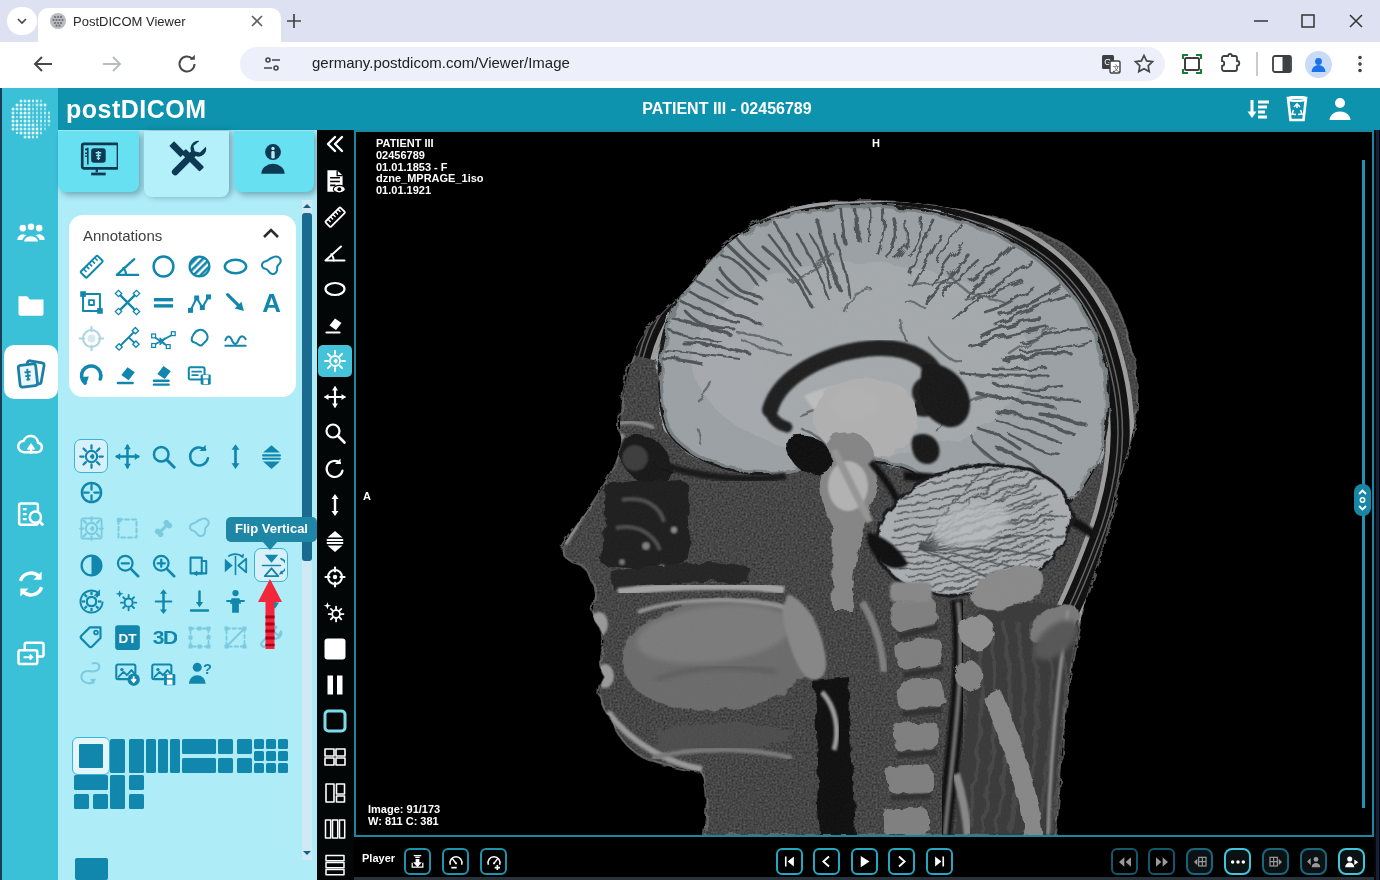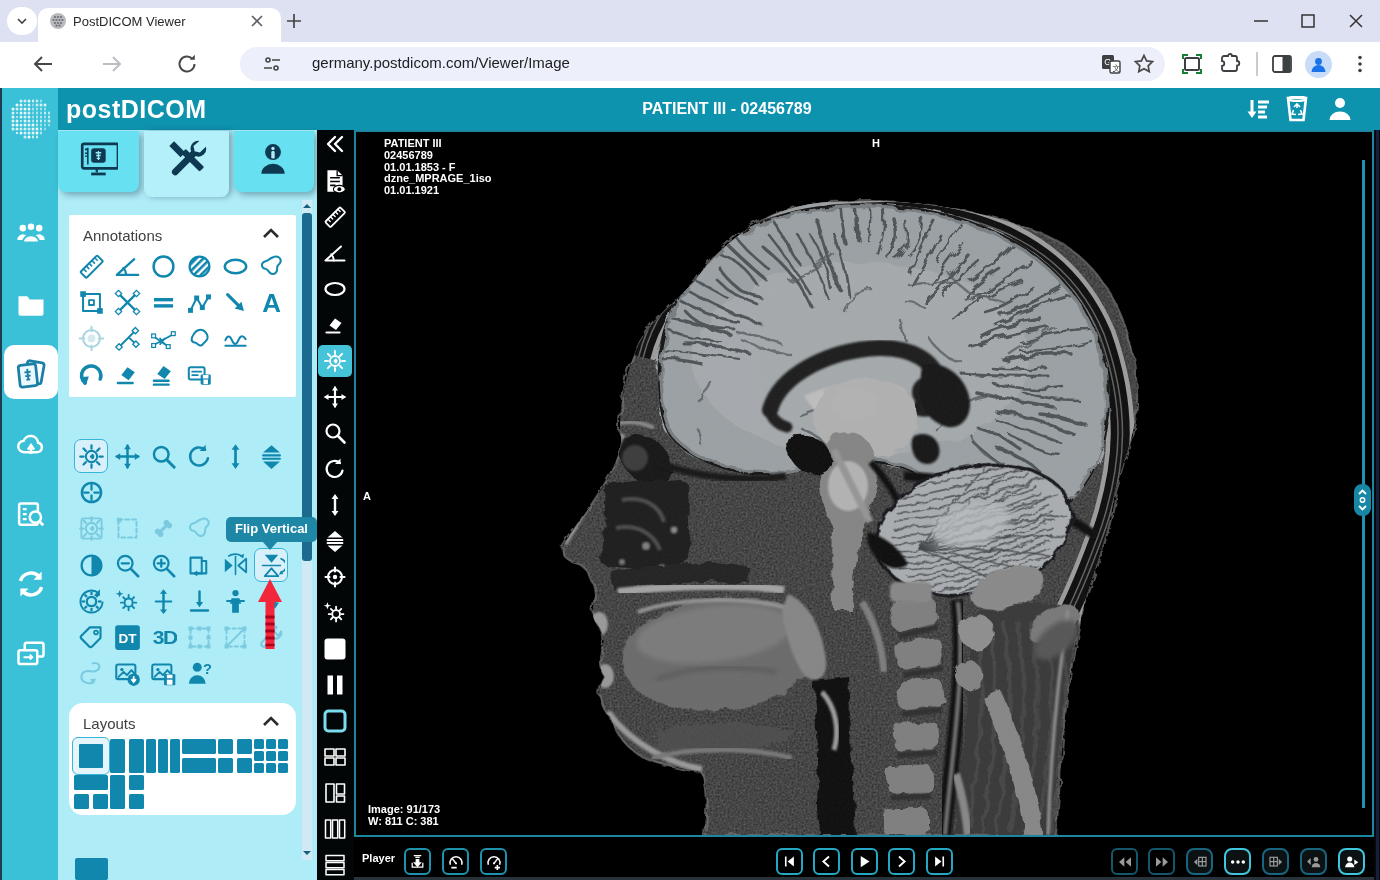--- a/index.html
+++ b/index.html
@@ -304,28 +304,22 @@
           <rect x="12" y="10" width="22" height="5.5" rx="1" transform="rotate(45 16 14)"></rect>
         </g>
       </svg></div>
 <div class="abs" style="left:255px;top:142px;width:36px;height:36px"><svg width="36" height="36" viewBox="0 0 34 34">
         <circle cx="17" cy="9.5" r="7.5" fill="#0d3a52"></circle>
         <circle cx="17" cy="6.2" r="1.6" fill="#aeeefb"></circle>
         <rect x="15.4" y="8.6" width="3.2" height="7" rx="1.2" fill="#aeeefb"></rect>
         <path d="M6 30a11 9.5 0 0 1 22 0z" fill="#0d3a52"></path>
         <path d="M10 19.5l7 4.5 7-4.5" fill="#9fe8f5" opacity="0"></path>
       </svg></div>
-<div class="card" style="left:69px;top:215px;height:182px;border-radius:2px">
+<div class="card" style="left:69px;top:215px;height:182px;border-radius:14px">
       <h3>Annotations</h3>
-      <svg class="chev" width="18" height="12" viewBox="0 0 18 12">
-        <path d="M2 10l7-7 7 7" stroke="#2b2b2b" stroke-width="2.6" fill="none"></path>
-      </svg>
-    </div>
-<div class="card" style="left:69px;top:703px;height:112px;border-radius:14px">
-      <h3>Layouts</h3>
       <svg class="chev" width="18" height="12" viewBox="0 0 18 12">
         <path d="M2 10l7-7 7 7" stroke="#2b2b2b" stroke-width="2.6" fill="none"></path>
       </svg>
     </div>
 <div class="abs" style="left:78px;top:253px;width:26px;height:26px"><svg width="27" height="27" viewBox="0 0 24 24">
         <g>
           <g transform="rotate(-45 12 12)">
             <rect x="1.5" y="8.5" width="21" height="7.5" rx="1" stroke="#1187ae" stroke-width="1.8" fill="none" stroke-linecap="round" stroke-linejoin="round"></rect>
             <path d="M5.5 8.5v3.2M9 8.5v3.2M12.5 8.5v3.2M16 8.5v3.2M19.5 8.5v3.2" stroke="#1187ae" stroke-width="1.4" fill="none" stroke-linecap="round" stroke-linejoin="round"></path>
           </g>
@@ -1095,21 +1089,21 @@
 <ellipse cx="698" cy="492" rx="28" ry="15" transform="rotate(-32 698 492)" fill="#787878" filter="url(#rough2)"></ellipse>
 <path d="M636,562 C660,620 672,660 678,703" stroke="#868686" stroke-width="19" fill="none" filter="url(#rough2)"></path>
 <path d="M600,642 C606,662 610,682 612,703" stroke="#868686" stroke-width="8" fill="none" filter="url(#blur1)"></path>
 <path d="M712,478 C700,560 694,640 692,703" stroke="#8b8b8b" stroke-width="3.5" fill="none" filter="url(#blur1)"></path>
 <path d="M612,486 C628,478 640,488 636,504 C632,518 616,522 608,512 C600,502 602,492 612,486 Z" fill="#8e8e8e" filter="url(#rough2)"></path>
 <path d="M604,530 C618,526 628,534 626,546 C624,558 610,560 602,552 C596,544 596,536 604,530 Z" fill="#828282" filter="url(#rough2)"></path>
 <ellipse cx="700" cy="508" rx="26" ry="14" transform="rotate(-40 700 508)" fill="#555" filter="url(#blur2)"></ellipse>
 </g>
 <path d="M700,703 L706,620 C710,560 720,505 729,469 C745,420 755,390 759,359 C775,310 783,285 781,259 C778,188 748,143 718,120 C676,88 570,64 489,70 C430,67 376,96 338,150 C308,180 288,198 281,216 C270,240 264,270 264,299 C268,310 262,325 255,340 C245,362 215,400 207,414 C205,422 210,428 218,430 C230,432 238,448 239,464 C237,475 235,482 239,489 C245,496 250,505 246,516 C242,528 244,538 249,545 C245,552 242,560 244,566 C248,578 250,582 254,584 C262,605 270,615 285,624 C305,634 330,637 344,639 C352,652 352,670 348,703 Z" fill="#808080" filter="url(#grain)" opacity=".14"></path>
 </svg>
-      <div class="ovl" style="left:28px;top:6px">PATIENT III
+      <div class="ovl" style="left:20px;top:6px">PATIENT III
 02456789
 01.01.1853 - F
 dzne_MPRAGE_1iso
 01.01.1921</div>
 <div class="ovl" style="left:516px;top:6px">H</div>
 <div class="ovl" style="left:7px;top:359px">A</div>
 <div class="ovl" style="left:12px;top:672px">Image: 91/173
 W: 811 C: 381</div>
 <div class="abs" style="left:1006px;top:28px;width:2.5px;height:648px;background:#1e94b4"></div>
 <div class="abs" style="left:998px;top:352px;width:17px;height:32px;background:#1787a5;border-radius:8px"></div>

